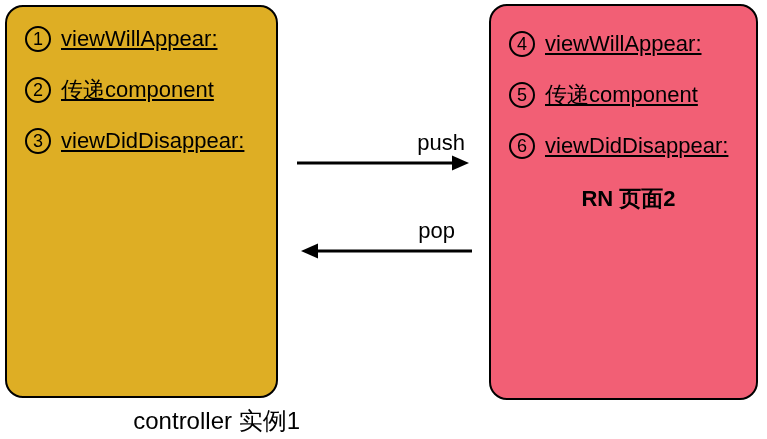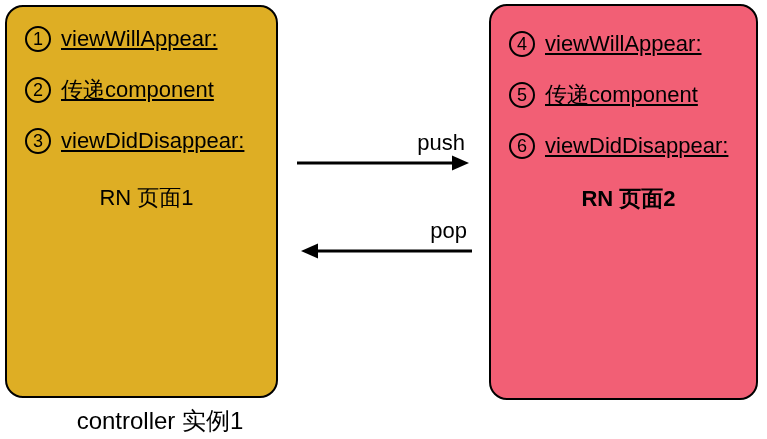--- a/index.html
+++ b/index.html
@@ -73,28 +73,28 @@
     text-align: right;
     font-size: 22px;
     line-height: 24px;
   }
   .push-label {
     left: 300px;
     top: 131px;
     width: 165px;
   }
   .pop-label {
-    left: 300px;
+    left: 288px;
     top: 219px;
     width: 167px;
   }
   .caption {
     position: absolute;
     top: 407px;
-    text-align: center;
+    text-align: right;
     font-size: 24px;
     line-height: 28px;
     white-space: nowrap;
   }
   .caption1 { left: 20px;  width: 280px; }
   .caption2 { left: 480px; width: 270px; }
   .arrow-svg {
     position: absolute;
     left: 0;
     top: 0;
@@ -114,21 +114,20 @@
       <span class="row-label">viewWillAppear:</span>
     </div>
     <div class="row">
       <span class="badge">2</span>
       <span class="row-label">传递component</span>
     </div>
     <div class="row">
       <span class="badge">3</span>
       <span class="row-label">viewDidDisappear:</span>
     </div>
-    <div class="box-title">RN 页面1</div>
   </div>
 
   <div class="box box2" style="background-color: rgb(242, 95, 117);">
     <div class="row">
       <span class="badge">4</span>
       <span class="row-label">viewWillAppear:</span>
     </div>
     <div class="row">
       <span class="badge">5</span>
       <span class="row-label">传递component</span>

